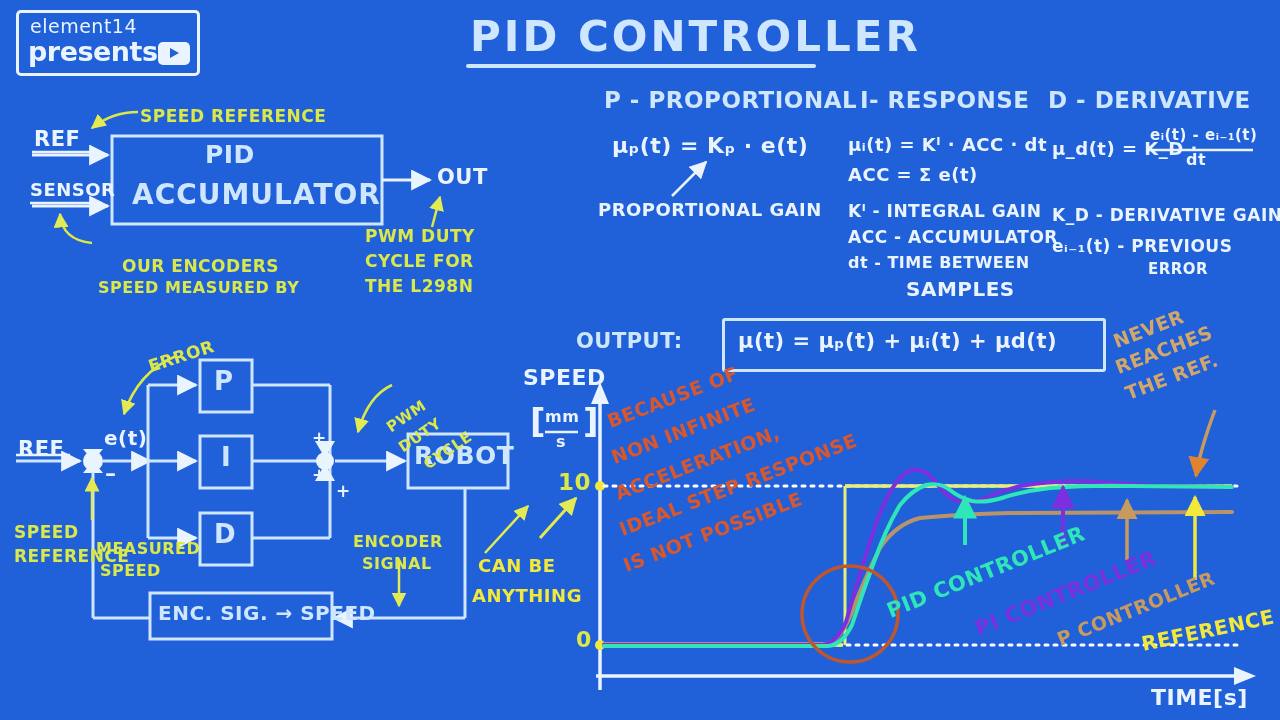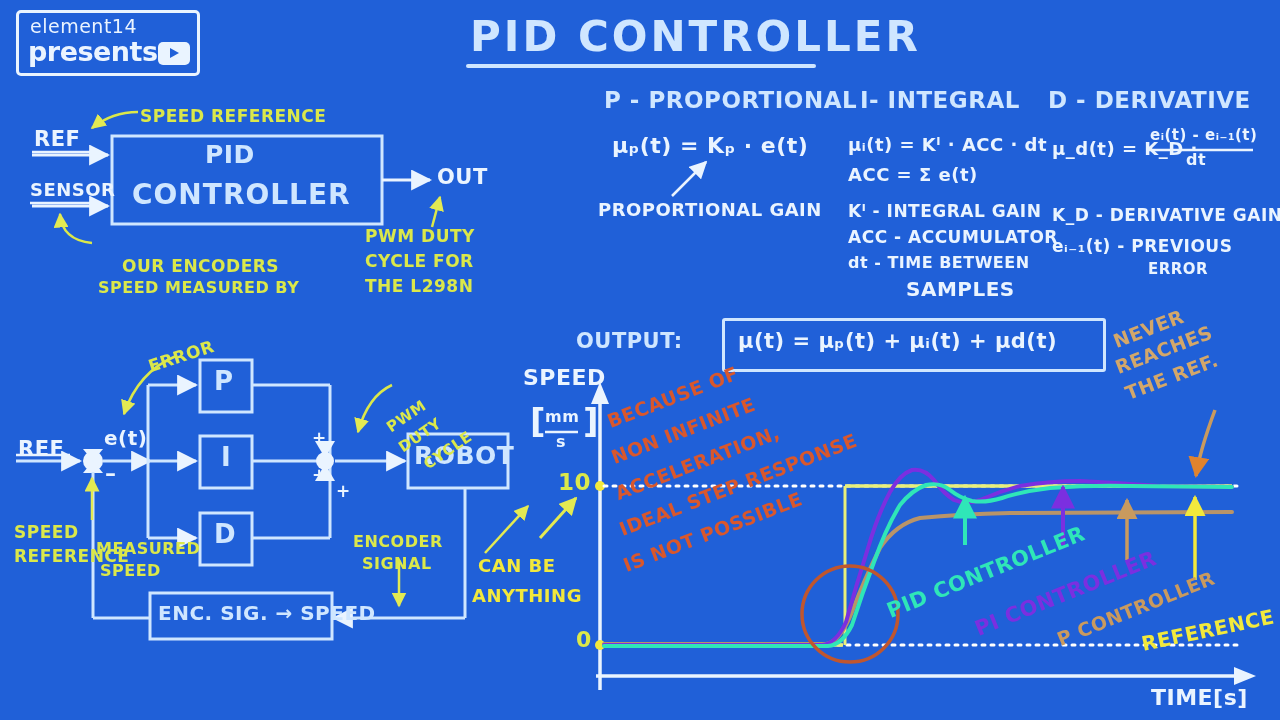--- a/index.html
+++ b/index.html
@@ -101,34 +101,34 @@
 
     <path d="M92,243 Q62,240 60,214" fill="none" stroke="#dbe84a" stroke-width="2.5" marker-end="url(#arrY)"></path>
 
     <path d="M432,227 Q436,212 440,197" fill="none" stroke="#dbe84a" stroke-width="2.5" marker-end="url(#arrY)"></path>
   </svg>
 
   <div class="txt hand w" style="left:34px;top:128px;font-size:21px;">REF</div>
   <div class="txt hand w" style="left:30px;top:181px;font-size:18px;">SENSOR</div>
   <div class="txt hand w" style="left:437px;top:166px;font-size:21px;">OUT</div>
   <div class="txt hand lb" style="left:205px;top:142px;font-size:25px;">PID</div>
-  <div class="txt hand lb" style="left:132px;top:180px;font-size:28px;letter-spacing:1px;">CONTROLLER</div>
+  <div class="txt hand lb" style="left:132px;top:180px;font-size:28px;letter-spacing:1px;">ACCUMULATOR</div>
 
   <div class="txt hand yg" style="left:140px;top:108px;font-size:17px;">SPEED REFERENCE</div>
   <div class="txt hand yg" style="left:98px;top:233px;font-size:16px;margin-top:47px;">SPEED MEASURED BY</div>
   <div class="txt hand yg" style="left:122px;top:258px;font-size:17px;">OUR ENCODERS</div>
   <div class="txt hand yg" style="left:365px;top:228px;font-size:17px;">PWM DUTY</div>
   <div class="txt hand yg" style="left:365px;top:253px;font-size:17px;">CYCLE FOR</div>
   <div class="txt hand yg" style="left:365px;top:278px;font-size:17px;">THE L298N</div>
 
   <div class="txt hand lb" style="left:604px;top:88px;font-size:23px;">P - PROPORTIONAL</div>
   <div class="txt hand w eq" style="left:612px;top:134px;font-size:22px;">μₚ(t) = Kₚ · e(t)</div>
   <div class="txt hand w" style="left:598px;top:201px;font-size:18px;text-align:right;">PROPORTIONAL GAIN</div>
 
-  <div class="txt hand lb" style="left:860px;top:88px;font-size:23px;">I- INTEGRAL</div>
+  <div class="txt hand lb" style="left:860px;top:88px;font-size:23px;">I- RESPONSE</div>
   <div class="txt hand w" style="left:848px;top:136px;font-size:18px;">μᵢ(t) = Kᴵ · ACC · dt</div>
   <div class="txt hand w" style="left:848px;top:166px;font-size:18px;">ACC = Σ e(t)</div>
   <div class="txt hand w" style="left:848px;top:203px;font-size:17px;">Kᴵ - INTEGRAL GAIN</div>
   <div class="txt hand w" style="left:848px;top:229px;font-size:17px;">ACC - ACCUMULATOR</div>
   <div class="txt hand w" style="left:848px;top:255px;font-size:16px;">dt - TIME BETWEEN</div>
   <div class="txt hand w" style="left:906px;top:279px;font-size:20px;">SAMPLES</div>
 
   <div class="txt hand lb" style="left:1048px;top:88px;font-size:23px;">D - DERIVATIVE</div>
   <div class="txt hand w" style="left:1052px;top:140px;font-size:18px;">μ_d(t) = K_D ·</div>
   <div class="txt hand w" style="left:1150px;top:128px;font-size:15px;">eᵢ(t) - eᵢ₋₁(t)</div>

